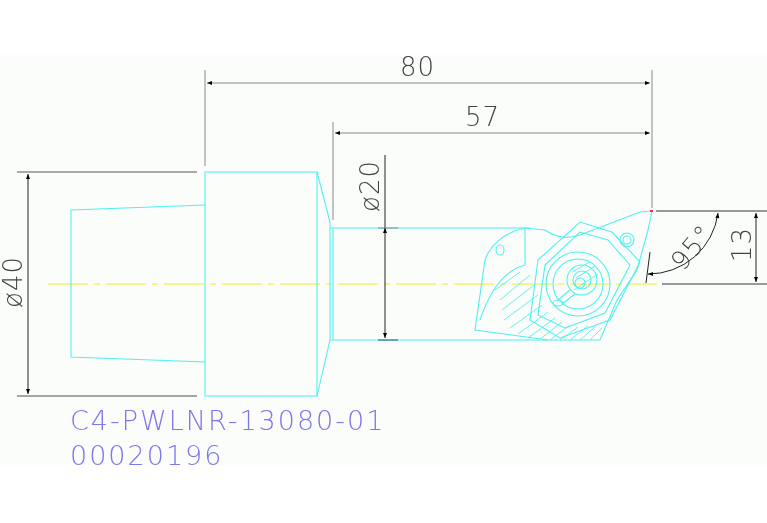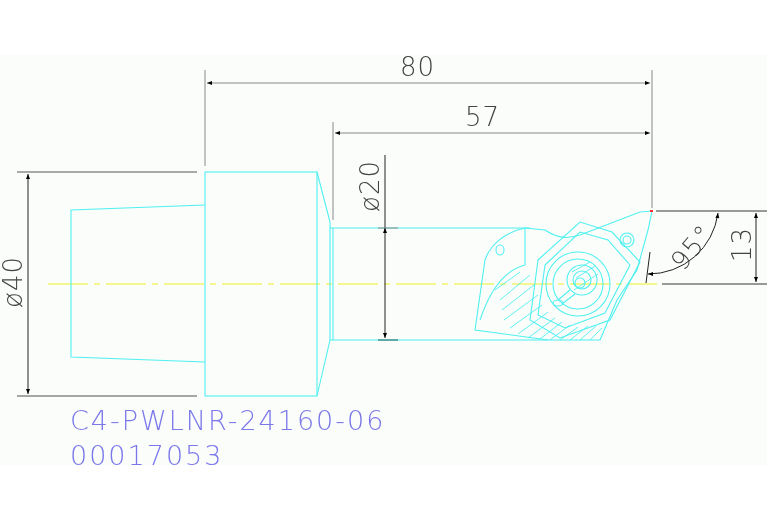--- a/index.html
+++ b/index.html
@@ -112,14 +112,14 @@
 
   <g stroke="#222" stroke-width="1" fill="none">
     <line x1="650" y1="252" x2="646" y2="283"></line>
     <path d="M 718,213 A 70 70 0 0 1 648,274" marker-start="url(#arr)" marker-end="url(#arr)"></path>
   </g>
   <text class="dim-text" transform="translate(683,272) rotate(-50)">95°</text>
 
   <rect x="650" y="210" width="3" height="2" fill="#ff3030"></rect>
 </svg>
 
-<div class="label part">C4-PWLNR-24160-06</div>
-<div class="label code">00017053</div>
+<div class="label part">C4-PWLNR-13080-01</div>
+<div class="label code">00020196</div>
 
 </body></html>

